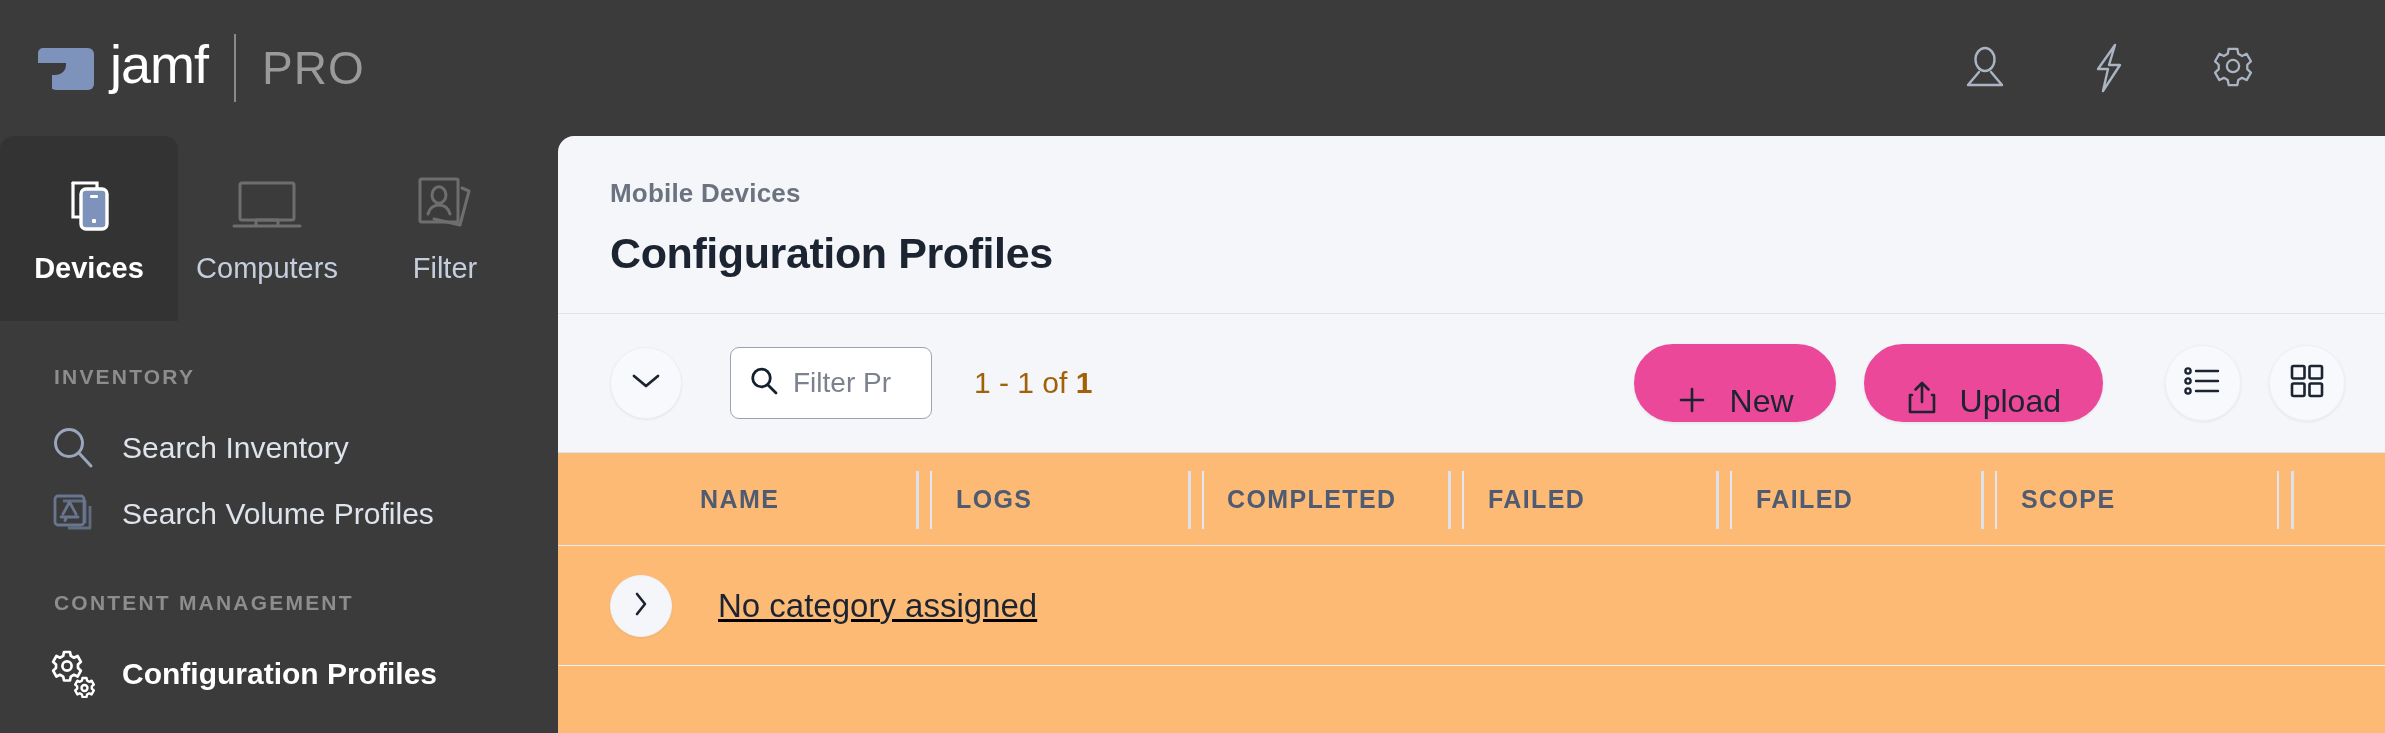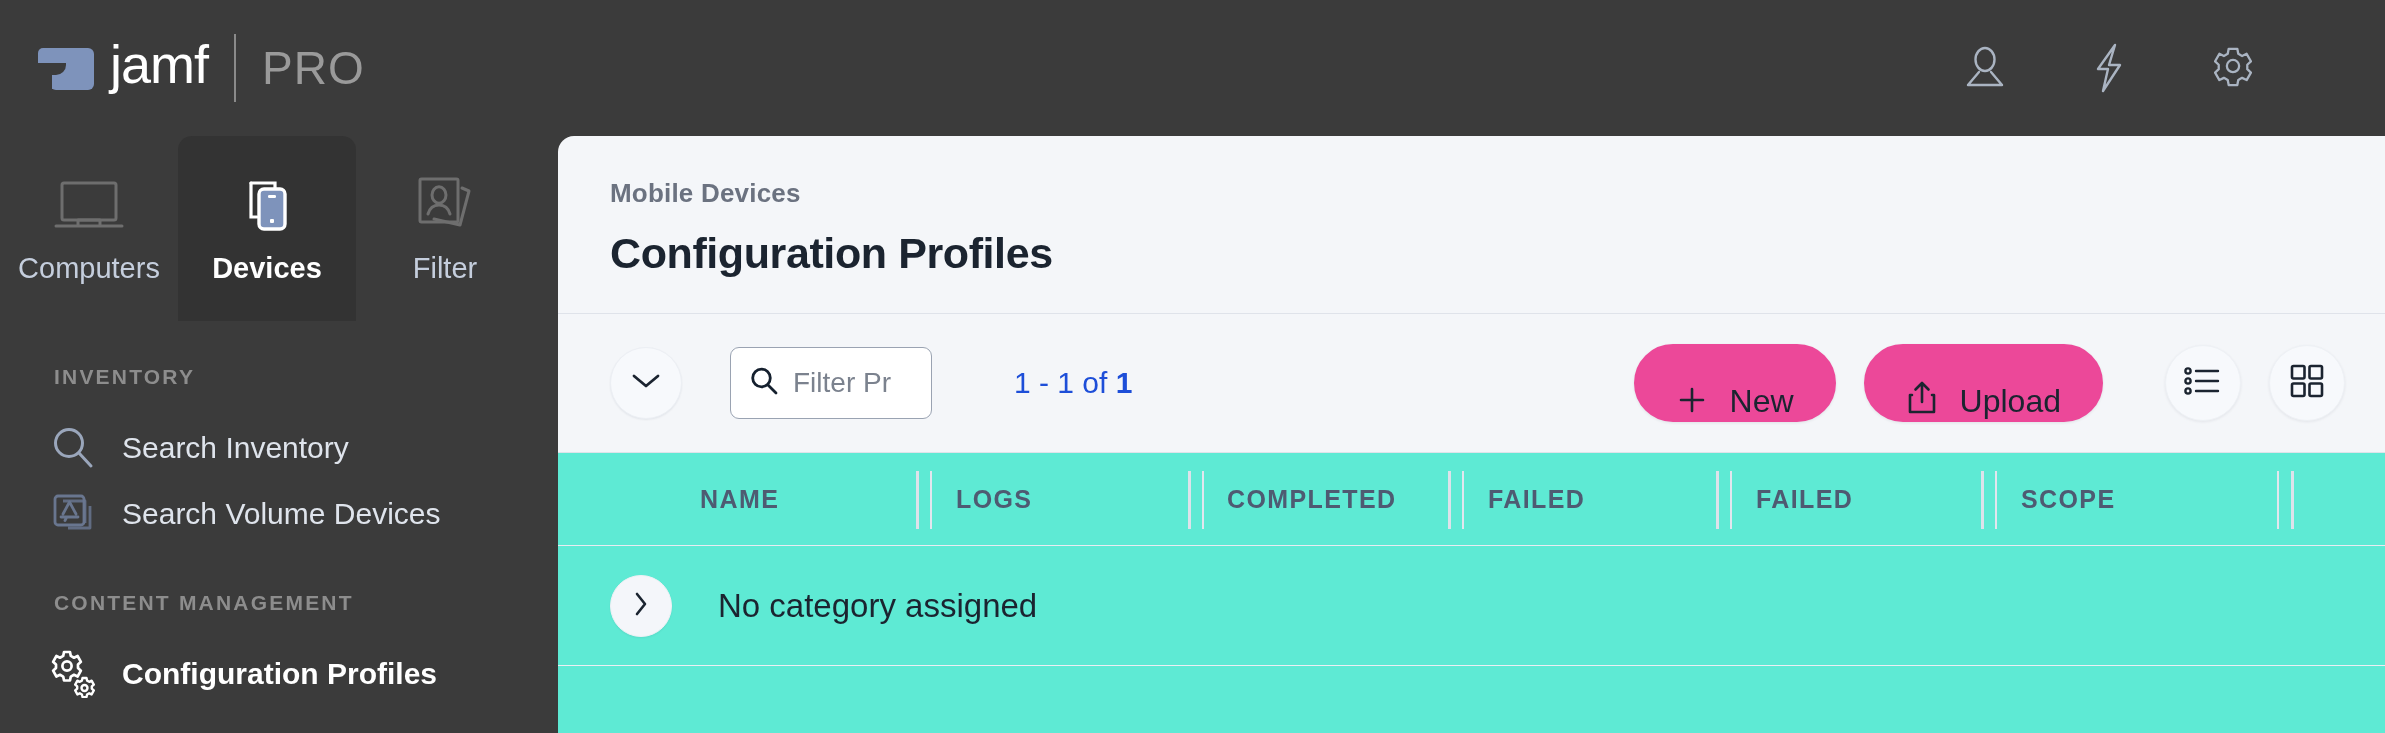--- a/index.html
+++ b/index.html
@@ -90,39 +90,39 @@
     width:72px; height:72px; border-radius:50%; background:#f7f9fc;
     border:1px solid #eceff4; display:flex; align-items:center; justify-content:center;
     cursor:pointer; box-shadow:0 1px 2px rgba(20,30,50,.07);
   }
   .filter-box {
     margin-left:28px; width:202px; height:72px; background:#ffffff;
     border:1.5px solid #9aa3b2; border-radius:9px;
     display:flex; align-items:center; padding-left:18px; overflow:hidden; cursor:text;
   }
   .filter-ph { font-size:28px; color:#7b828e; margin-left:14px; white-space:nowrap; }
-  .count { font-size:30px; color:#1d4ed8; margin-left:62px; white-space:nowrap; }
+  .count { font-size:30px; color:#a16207; margin-left:22px; white-space:nowrap; }
   .count b { font-weight:700; }
   .tb-right { margin-left:auto; display:flex; align-items:center; }
   .pill {
     height:78px; border-radius:39px; background:#ec4899; border:2px solid #ec4899;
     display:flex; align-items:flex-end; padding:0 40px; cursor:pointer;
     box-shadow:0 1px 3px rgba(20,30,50,.09);
   }
   .pill + .pill { margin-left:28px; }
   .pill-label { font-size:32px; color:#1b2430; margin-left:22px; }
   .view-btns { display:flex; align-items:center; margin-left:62px; gap:28px; }
   .view-btn {
     width:76px; height:76px; border-radius:50%; background:#f7f9fc; border:1px solid #eef1f5;
     display:flex; align-items:center; justify-content:center; cursor:pointer;
     box-shadow:0 1px 3px rgba(20,30,50,.08);
   }
 
   
-  .table { background:#5eead4; height:280px; position:relative; }
+  .table { background:#fdba74; height:280px; position:relative;text-decoration:underline; }
   .thead { display:flex; height:93px; align-items:center; position:relative; border-bottom:1px solid #e9ecf1; }
   .th { font-size:25px; font-weight:700; color:#4e5b72; letter-spacing:1.4px; }
   .coldiv { position:absolute; top:18px; width:2px; height:58px; background:#e2e6ee; }
   .coldiv.b { width:3px; background:#dde2ea; }
   .trow { display:flex; align-items:center; height:120px; border-bottom:1px solid #eceff3; }
   .row-caret {
     width:62px; height:62px; border-radius:50%; background:#f4f6fa; border:1px solid #eef1f5;
     display:flex; align-items:center; justify-content:center; margin-left:52px; cursor:pointer;
     box-shadow:0 1px 2px rgba(20,30,50,.06);
   }
@@ -163,45 +163,45 @@
           <path d="M19.5 4 h9 l1 5.2 4 2.3 4.7-2.3 4.5 7.8-3.8 3.6v4.6l3.8 3.6-4.5 7.8-4.7-2.3-4 2.3-1 5.2h-9l-1-5.2-4-2.3-4.7 2.3-4.5-7.8 3.8-3.6v-4.6L5.3 17 9.8 9.2l4.7 2.3 4-2.3z"></path>
           <circle cx="24" cy="22" r="6.4"></circle>
         </svg>
       </div>
     </div>
   </div>
 
   <div class="sidebar">
 
     <div class="tabstrip">
-      <div class="tab">
-        <div class="tab-icon">
-          <svg width="70" height="56" viewBox="0 0 70 56" fill="none" stroke="#6e6e6e" stroke-width="3" stroke-linejoin="round">
-            <rect x="8" y="6" width="54" height="37" rx="2"></rect>
-            <path d="M2 49 h66 M24 43 h22 v6 h-22 z" stroke-linecap="round"></path>
-          </svg>
-        </div>
-        <div class="tab-label">Computers</div>
-      </div>
-
       <div class="tab active">
         <div class="tab-icon">
           <svg width="64" height="64" viewBox="0 0 64 64" fill="none">
             <path d="M16 10 h24 v6" stroke="#ffffff" stroke-width="3.2" fill="none" stroke-linecap="round"></path>
             <path d="M16 10 v34 h6" stroke="#ffffff" stroke-width="3.2" fill="none" stroke-linecap="round"></path>
             <rect x="24" y="16" width="26" height="40" rx="5" fill="#7e93bb" stroke="#ffffff" stroke-width="3.4"></rect>
             <rect x="33" y="22" width="8" height="3" rx="1.2" fill="#ffffff"></rect>
             <rect x="35" y="46" width="4" height="4" rx="1" fill="#ffffff"></rect>
           </svg>
         </div>
         <div class="tab-label">Devices</div>
       </div>
 
       <div class="tab">
         <div class="tab-icon">
+          <svg width="70" height="56" viewBox="0 0 70 56" fill="none" stroke="#6e6e6e" stroke-width="3" stroke-linejoin="round">
+            <rect x="8" y="6" width="54" height="37" rx="2"></rect>
+            <path d="M2 49 h66 M24 43 h22 v6 h-22 z" stroke-linecap="round"></path>
+          </svg>
+        </div>
+        <div class="tab-label">Computers</div>
+      </div>
+
+      <div class="tab">
+        <div class="tab-icon">
           <svg width="66" height="60" viewBox="0 0 66 60" fill="none" stroke="#6e6e6e" stroke-width="3" stroke-linejoin="round">
             <rect x="8" y="4" width="38" height="43" rx="1.5"></rect>
             <ellipse cx="27" cy="20" rx="7" ry="8.2"></ellipse>
             <path d="M16 39 c2-7 7-9 11-9 s9 2 11 9" stroke-linecap="round"></path>
             <path d="M50 13 l7 3 -9 34 -26-6" stroke-linecap="round"></path>
           </svg>
         </div>
         <div class="tab-label">Filter</div>
       </div>
     </div>
@@ -220,21 +220,21 @@
 
     <div class="sb-item">
       <div class="sb-ico">
         <svg width="46" height="46" viewBox="0 0 46 46" fill="none" stroke="#69768f" stroke-width="2.8" stroke-linejoin="round">
           <path d="M13 10 h22 v22" opacity="0.85"></path>
           <path d="M40 15 v22 h-22" opacity="0.85"></path>
           <rect x="5" y="5" width="29" height="29" rx="3"></rect>
           <path d="M11 26 h17 M19.5 11 l6.5 12 M19.5 11 l-6.5 12 M15 29.5 l1.5 -2.8" stroke-linecap="round"></path>
         </svg>
       </div>
-      <div class="sb-label">Search Volume Devices</div>
+      <div class="sb-label">Search Volume Profiles</div>
     </div>
 
     <div class="sb-section">CONTENT MANAGEMENT</div>
 
     <div class="sb-item active">
       <div class="sb-ico">
         <svg width="48" height="48" viewBox="0 0 48 48" fill="none" stroke="#ffffff" stroke-width="2.7" stroke-linejoin="round">
           <path d="M14 2 h6 l.8 3.9 3.2 1.8 3.6-1.7 3.3 5.8-2.9 2.7v3.5l2.9 2.7-3.3 5.8-3.6-1.7-3.2 1.8-.8 3.9h-6l-.8-3.9-3.2-1.8-3.6 1.7-3.3-5.8 2.9-2.7v-3.5L3.1 11.8 6.4 6l3.6 1.7 3.2-1.8z"></path>
           <circle cx="17" cy="16" r="4.6"></circle>
           <path d="M32.5 28 h4 l.6 2.6 2.1 1.2 2.4-1.1 2.2 3.9-2 1.8v2.3l2 1.8-2.2 3.9-2.4-1.1-2.1 1.2-.6 2.6h-4l-.6-2.6-2.1-1.2-2.4 1.1-2.2-3.9 2-1.8v-2.3l-2-1.8 2.2-3.9 2.4 1.1 2.1-1.2z" stroke-width="2.4"></path>

